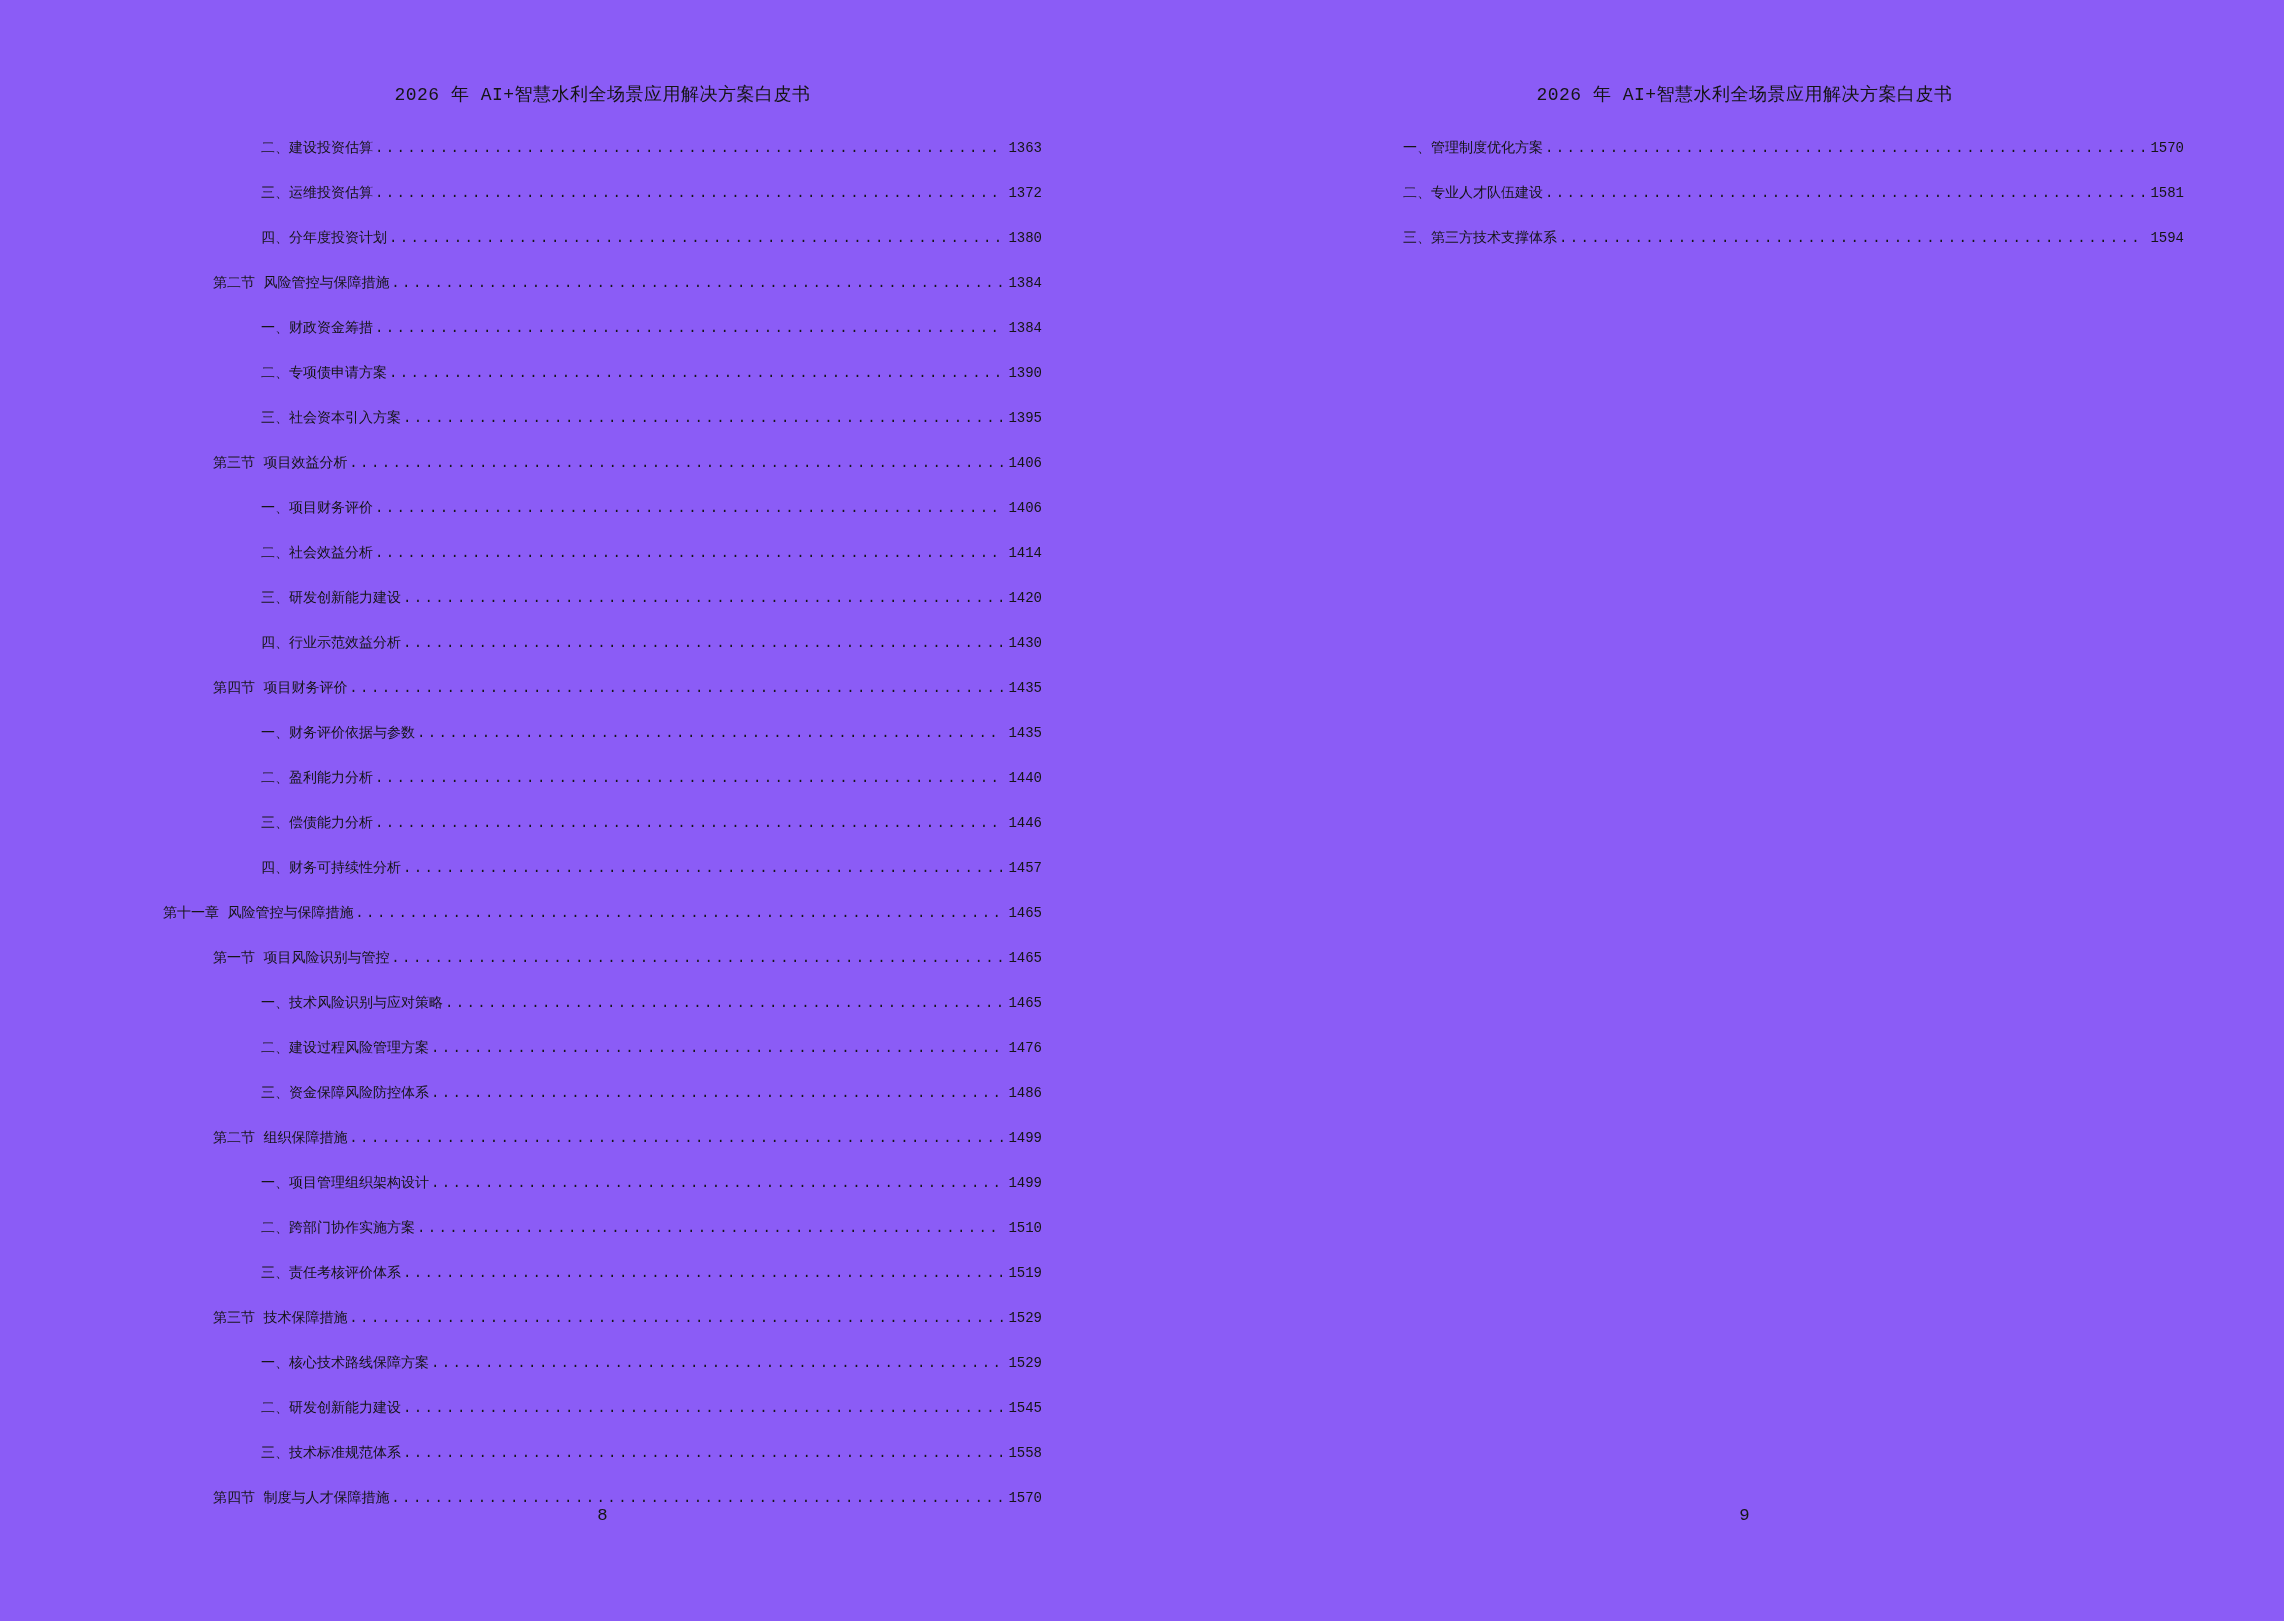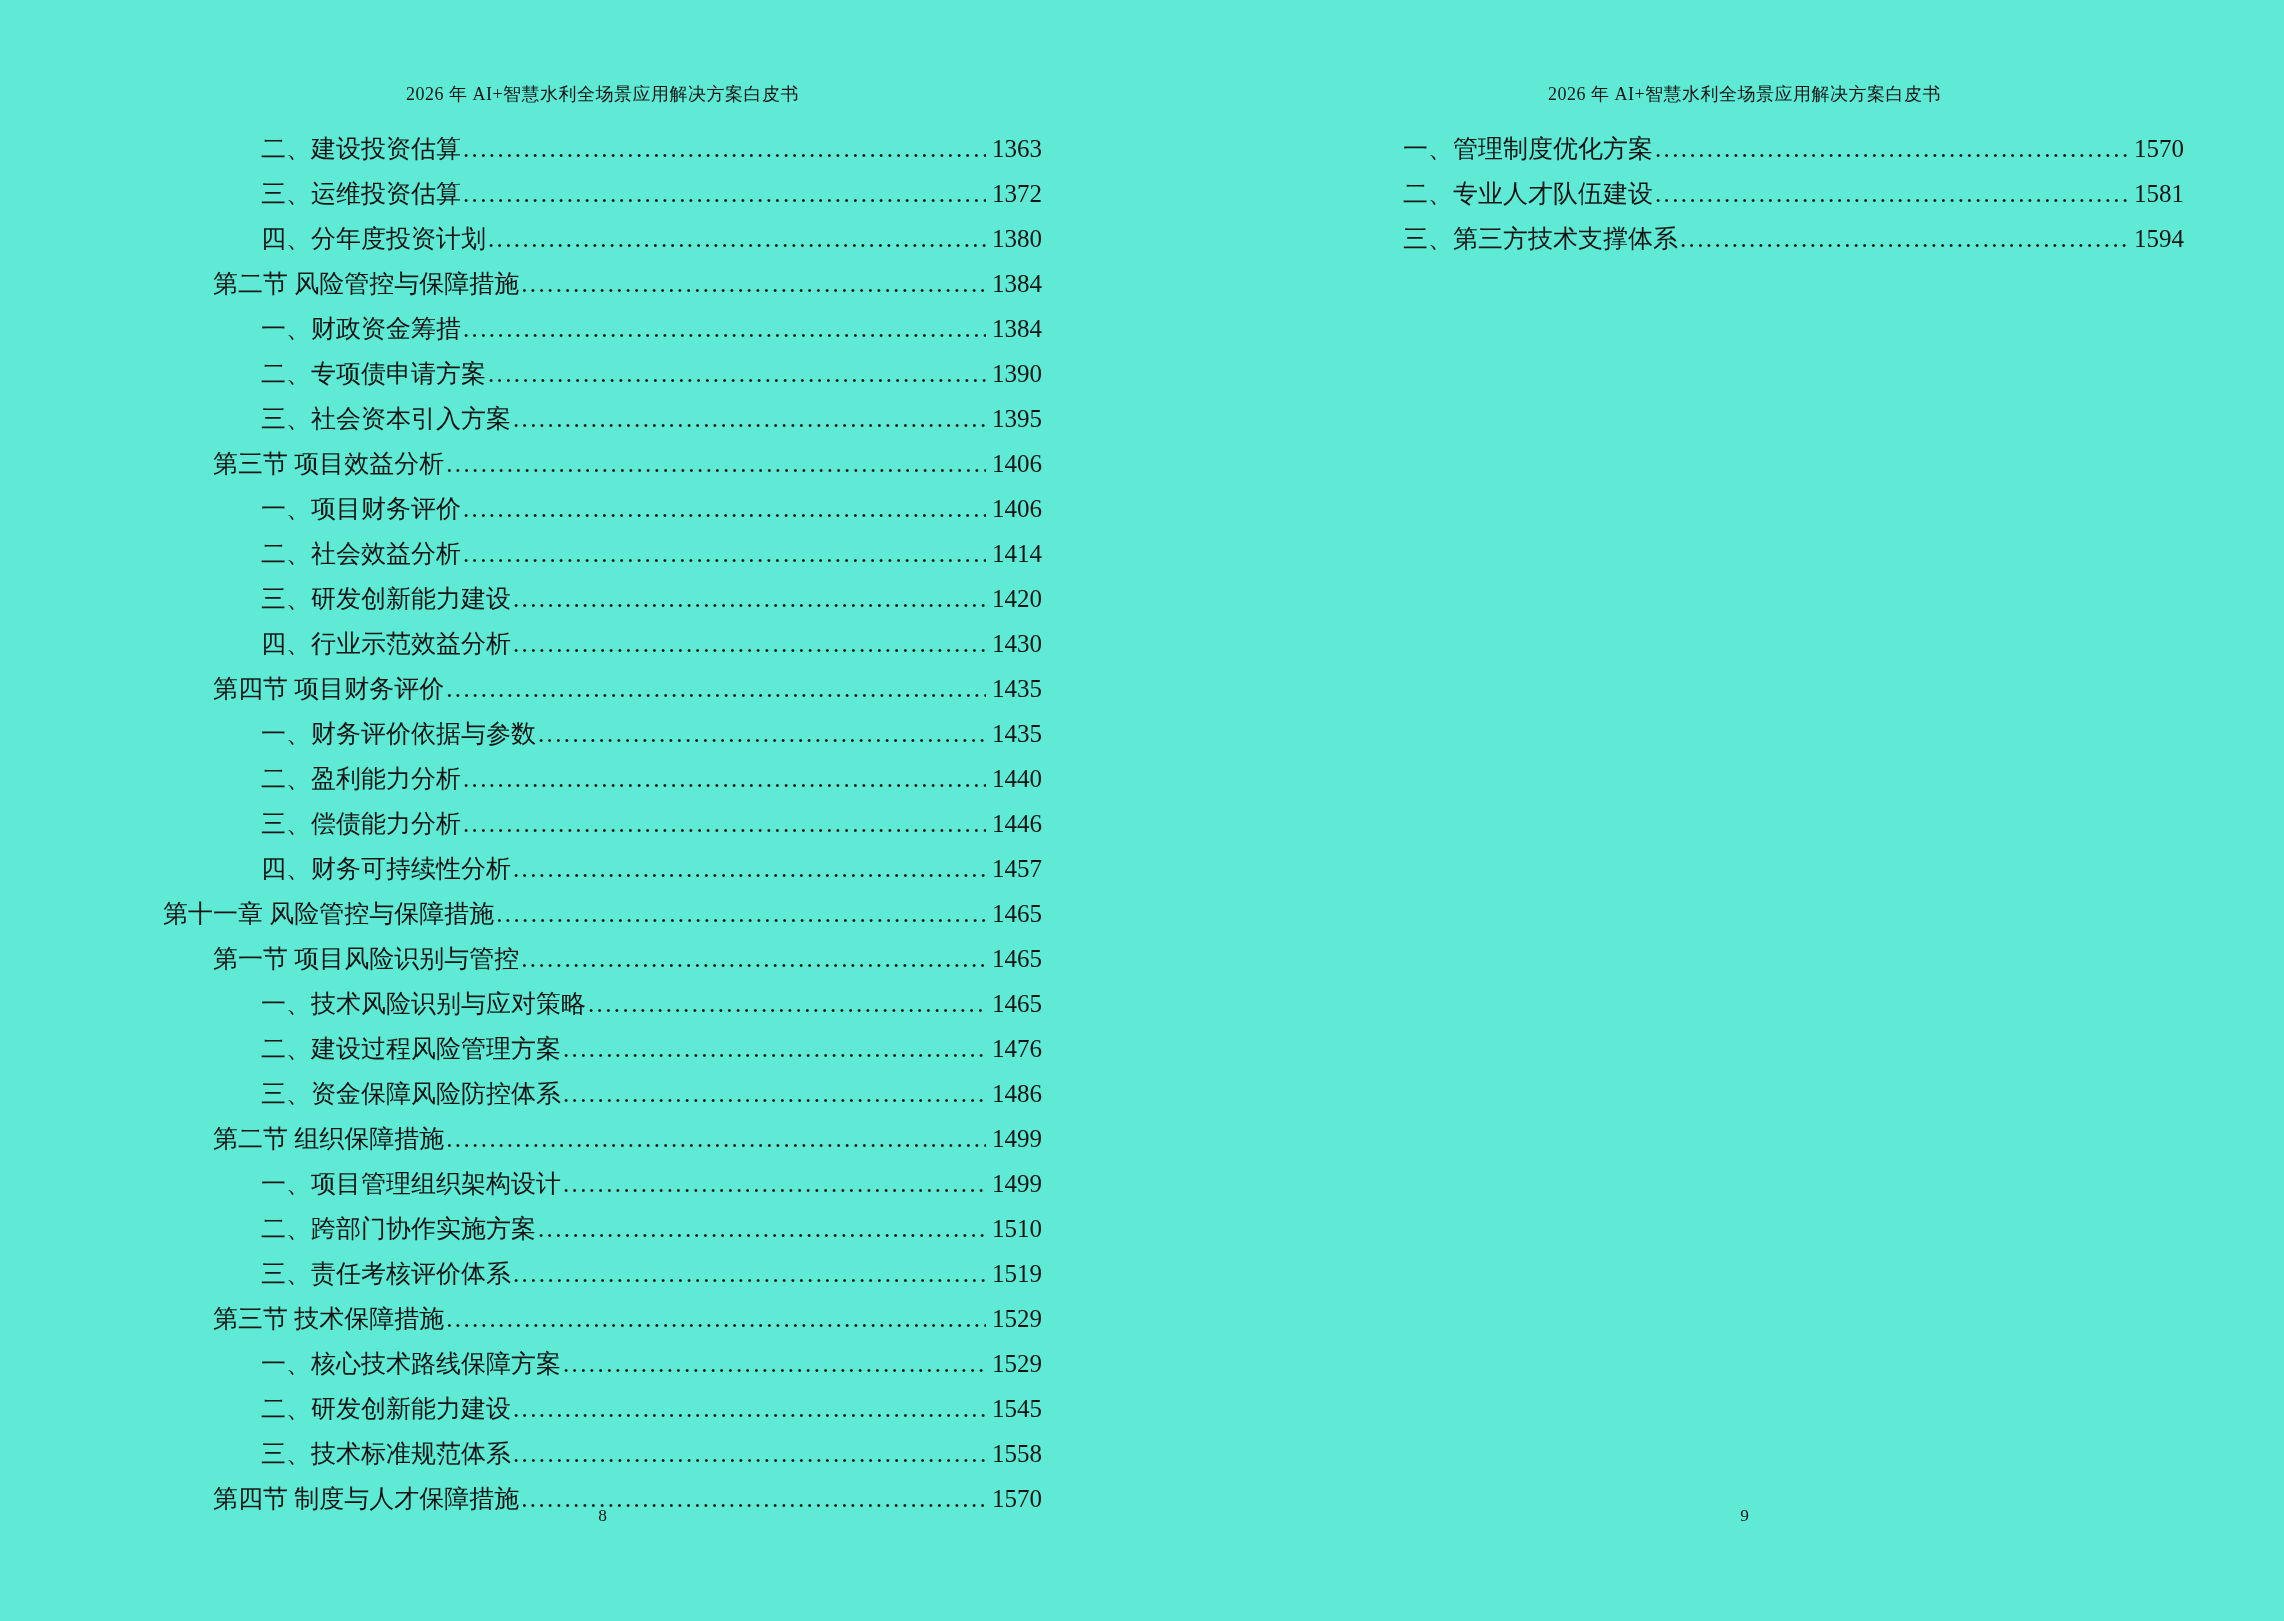--- a/index.html
+++ b/index.html
@@ -7,21 +7,22 @@
     width: 2284px; height: 1622px;
     background: #ffffff;
     overflow: hidden;
     position: relative;
     font-family: "Liberation Serif", "DejaVu Serif", serif;
     color: #151515;
   }
   .spread { position: absolute; inset: 0; }
   .page {
     position: absolute; top: 0; height: 1622px; width: 1142px;
-    background: #5eead4;
+    background: #8b5cf6;
+    font-family: Liberation Mono, monospace;
   }
   .page.left  { left: 0; }
   .page.right { left: 1142px; }
 
   .page-header {
     position: absolute;
     top: 82px; left: 163px; right: 100px;
     text-align: center;
     font-size: 18px;
     letter-spacing: 0.5px;
@@ -30,21 +31,21 @@
 
   .toc {
     position: absolute;
     top: 126px; left: 163px; right: 100px;
   }
   .toc-row {
     display: flex;
     align-items: baseline;
     height: 45px;
     line-height: 45px;
-    font-size: 25px;
+    font-size: 14px;
   }
   .toc-row.lv1 { padding-left: 0; }
   .toc-row.lv2 { padding-left: 50px; }
   .toc-row.lv3 { padding-left: 98px; }
 
   .toc-row .t { white-space: nowrap; flex: 0 0 auto; }
   .toc-row .dots {
     flex: 1 1 auto;
     min-width: 0;
     overflow: hidden;

